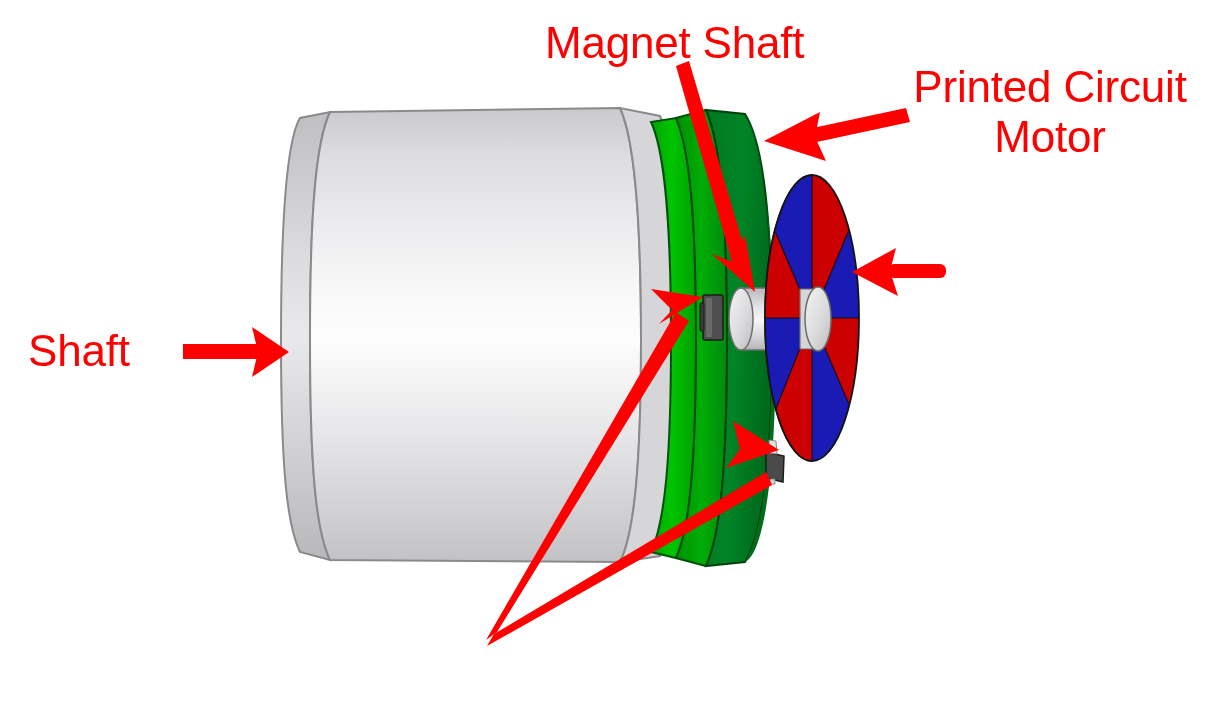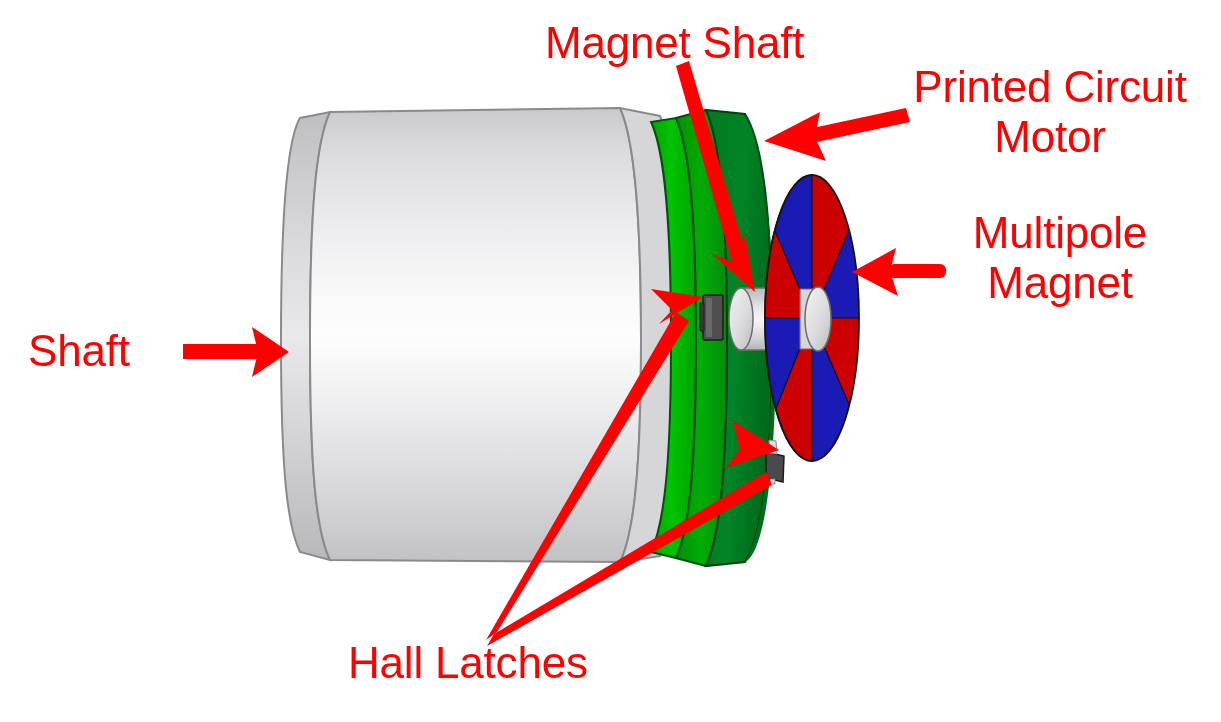--- a/index.html
+++ b/index.html
@@ -263,20 +263,15 @@
 
   <div class="lbl" id="lbl-motor">Shaft</div>
 
   <div class="lbl" id="lbl-shaft">Magnet Shaft</div>
 
   <div class="lbl two-line" id="lbl-pcb">
     <div>Printed Circuit</div>
     <div>Motor</div>
   </div>
 
-  <div class="lbl two-line" id="lbl-magnet">
-    <div>Multipole</div>
-    <div>Magnet</div>
-  </div>
-
-  <div class="lbl" id="lbl-hall">Hall Latches</div>
+
 
 </div>
 
 </body></html>

